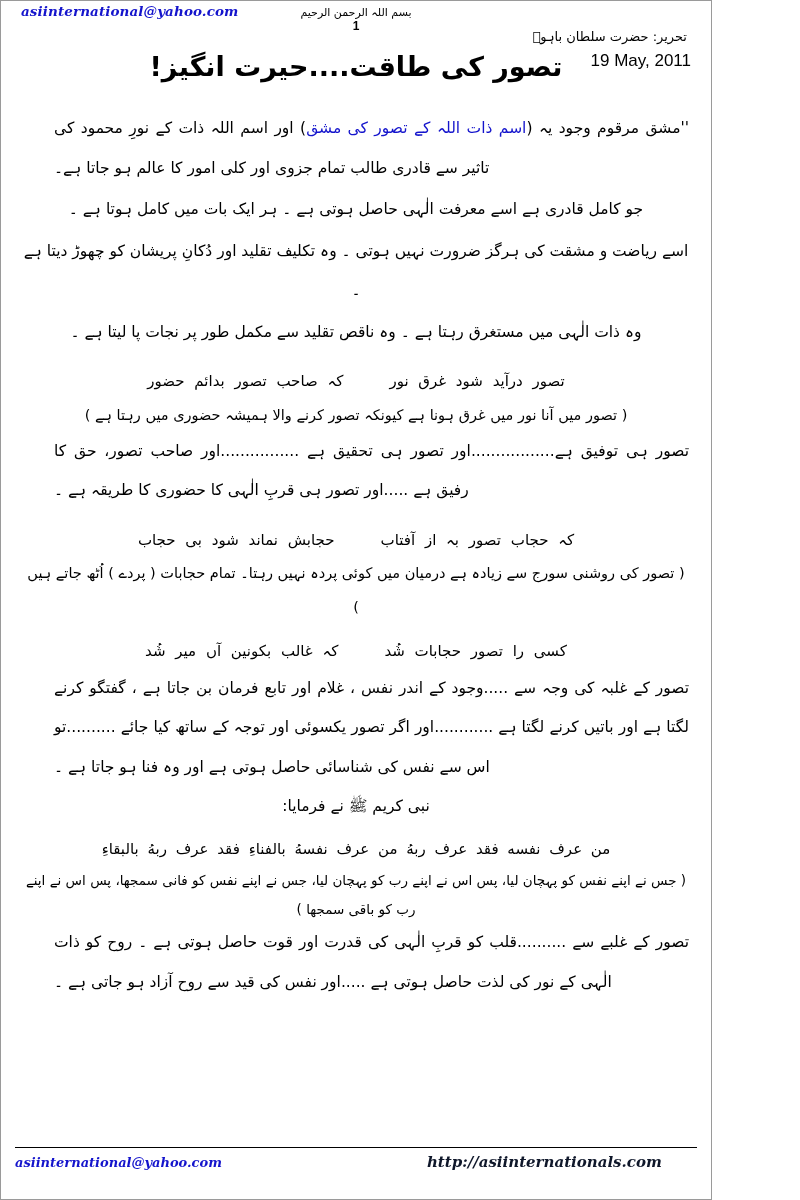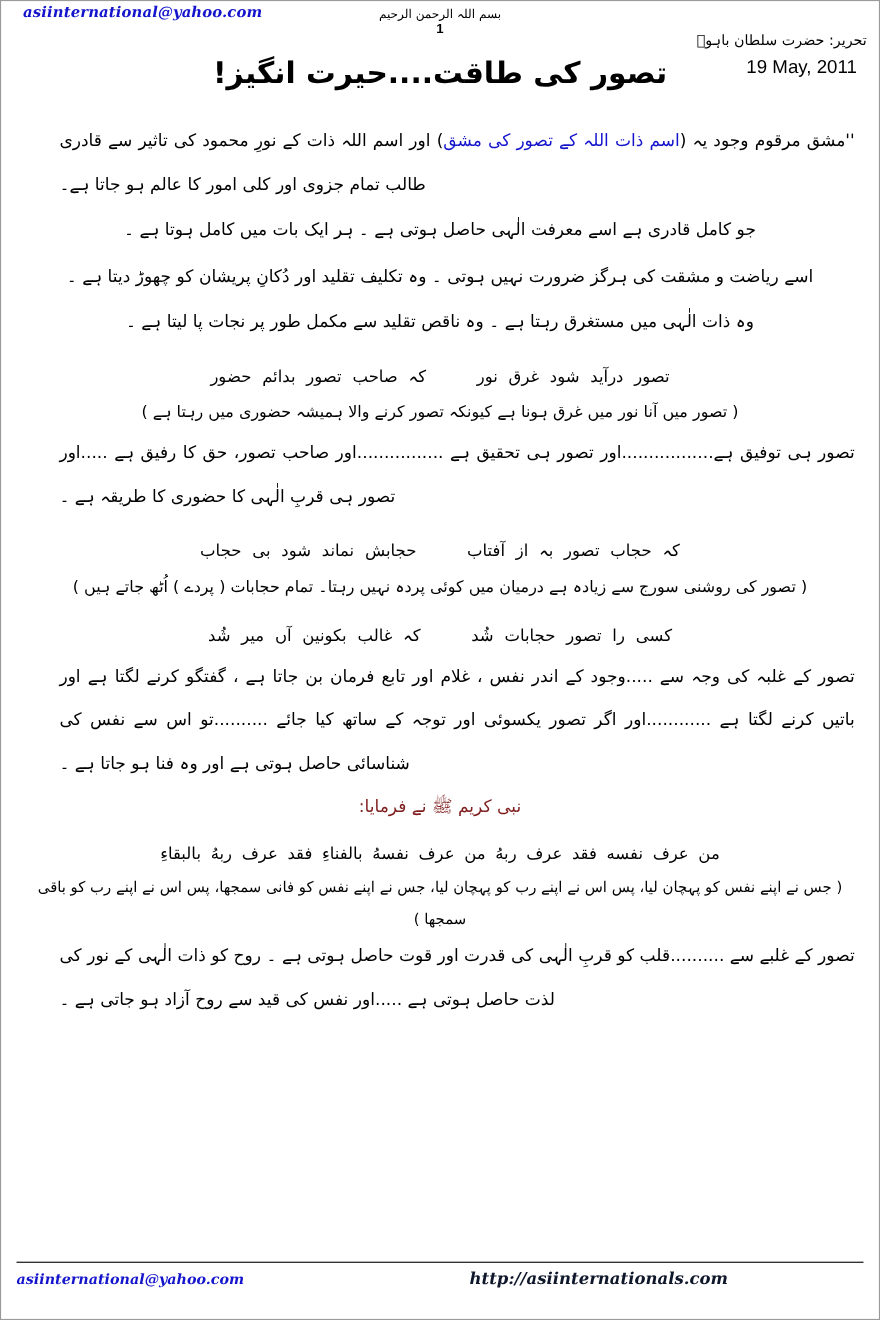--- a/index.html
+++ b/index.html
@@ -8,21 +8,21 @@
     background: #ffffff;
   }
   body {
     width: 800px;
     height: 1200px;
     font-family: "DejaVu Sans", sans-serif;
     overflow: hidden;
   }
   .page {
     position: relative;
-    width: 800px;
+    width: 712px;
     height: 1200px;
     box-sizing: border-box;
     border: 1px solid #9a9a9a;
     background: #ffffff;
     overflow: hidden;
   }
 
   
   .header {
     position: relative;
@@ -58,21 +58,21 @@
     right: 0;
     top: 18px;
     text-align: center;
     font-family: "Liberation Sans", sans-serif;
     font-size: 12px;
     font-weight: bold;
     color: #000000;
   }
   .byline {
     position: absolute;
-    right: 11px;
+    right: 24px;
     top: 28px;
     text-align: right;
     direction: rtl;
     font-family: "DejaVu Sans", sans-serif;
     font-size: 13px;
     color: #000000;
     white-space: nowrap;
   }
   .date {
     position: absolute;
@@ -142,21 +142,21 @@
     line-height: 2.3;
     margin: 0;
   }
 
   
   .hadith-intro {
     direction: rtl;
     text-align: center;
     font-family: "DejaVu Sans", sans-serif;
     font-size: 15.5px;
-    color: #7f1d1d;
+    color: #000000;
     line-height: 2.2;
     margin: 0;
   }
   .hadith-arabic {
     direction: rtl;
     text-align: center;
     font-family: "DejaVu Sans", sans-serif;
     font-size: 15px;
     color: #000000;
     line-height: 2.2;

